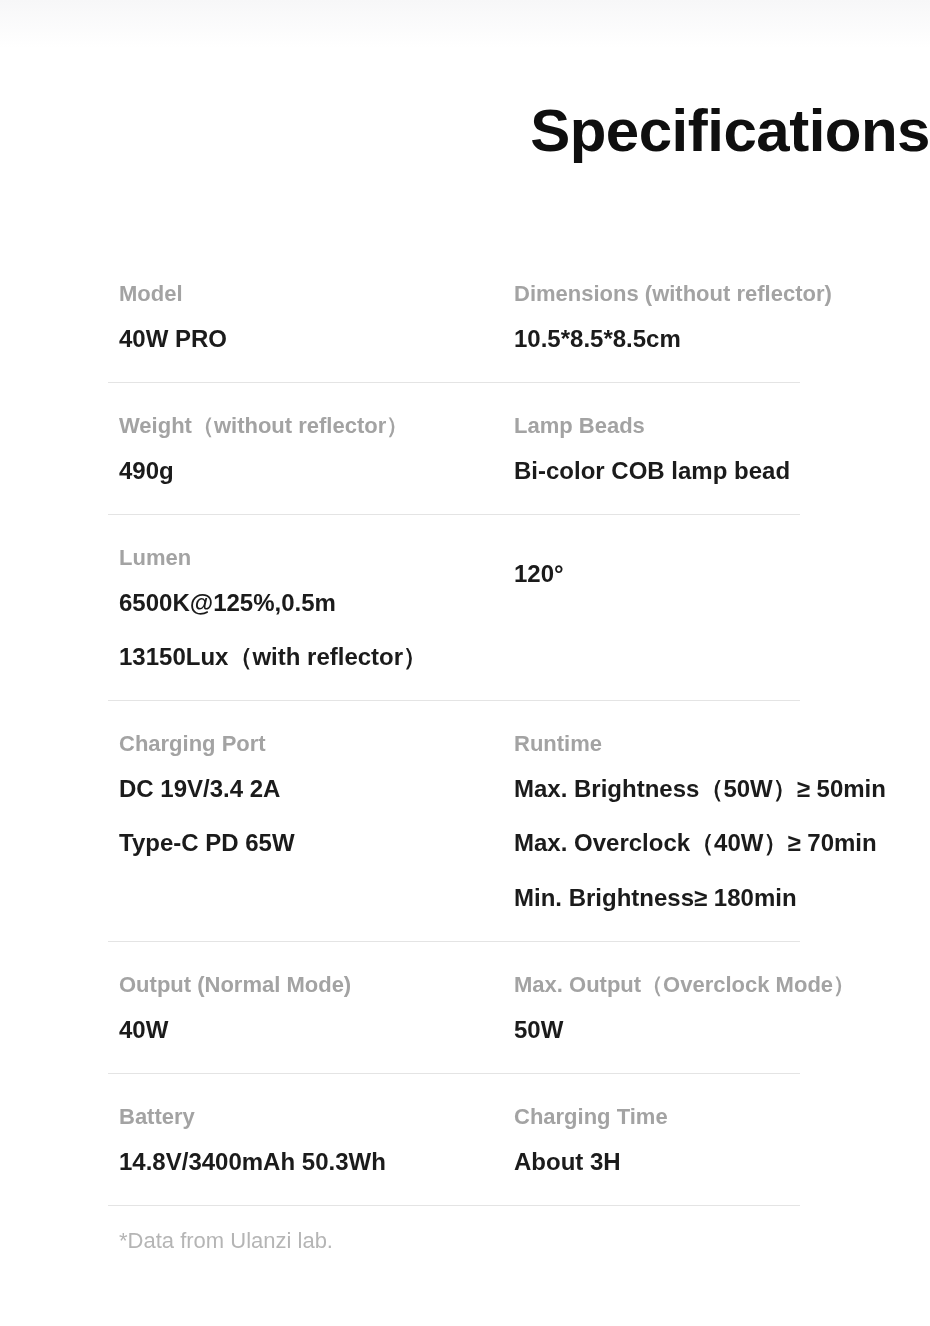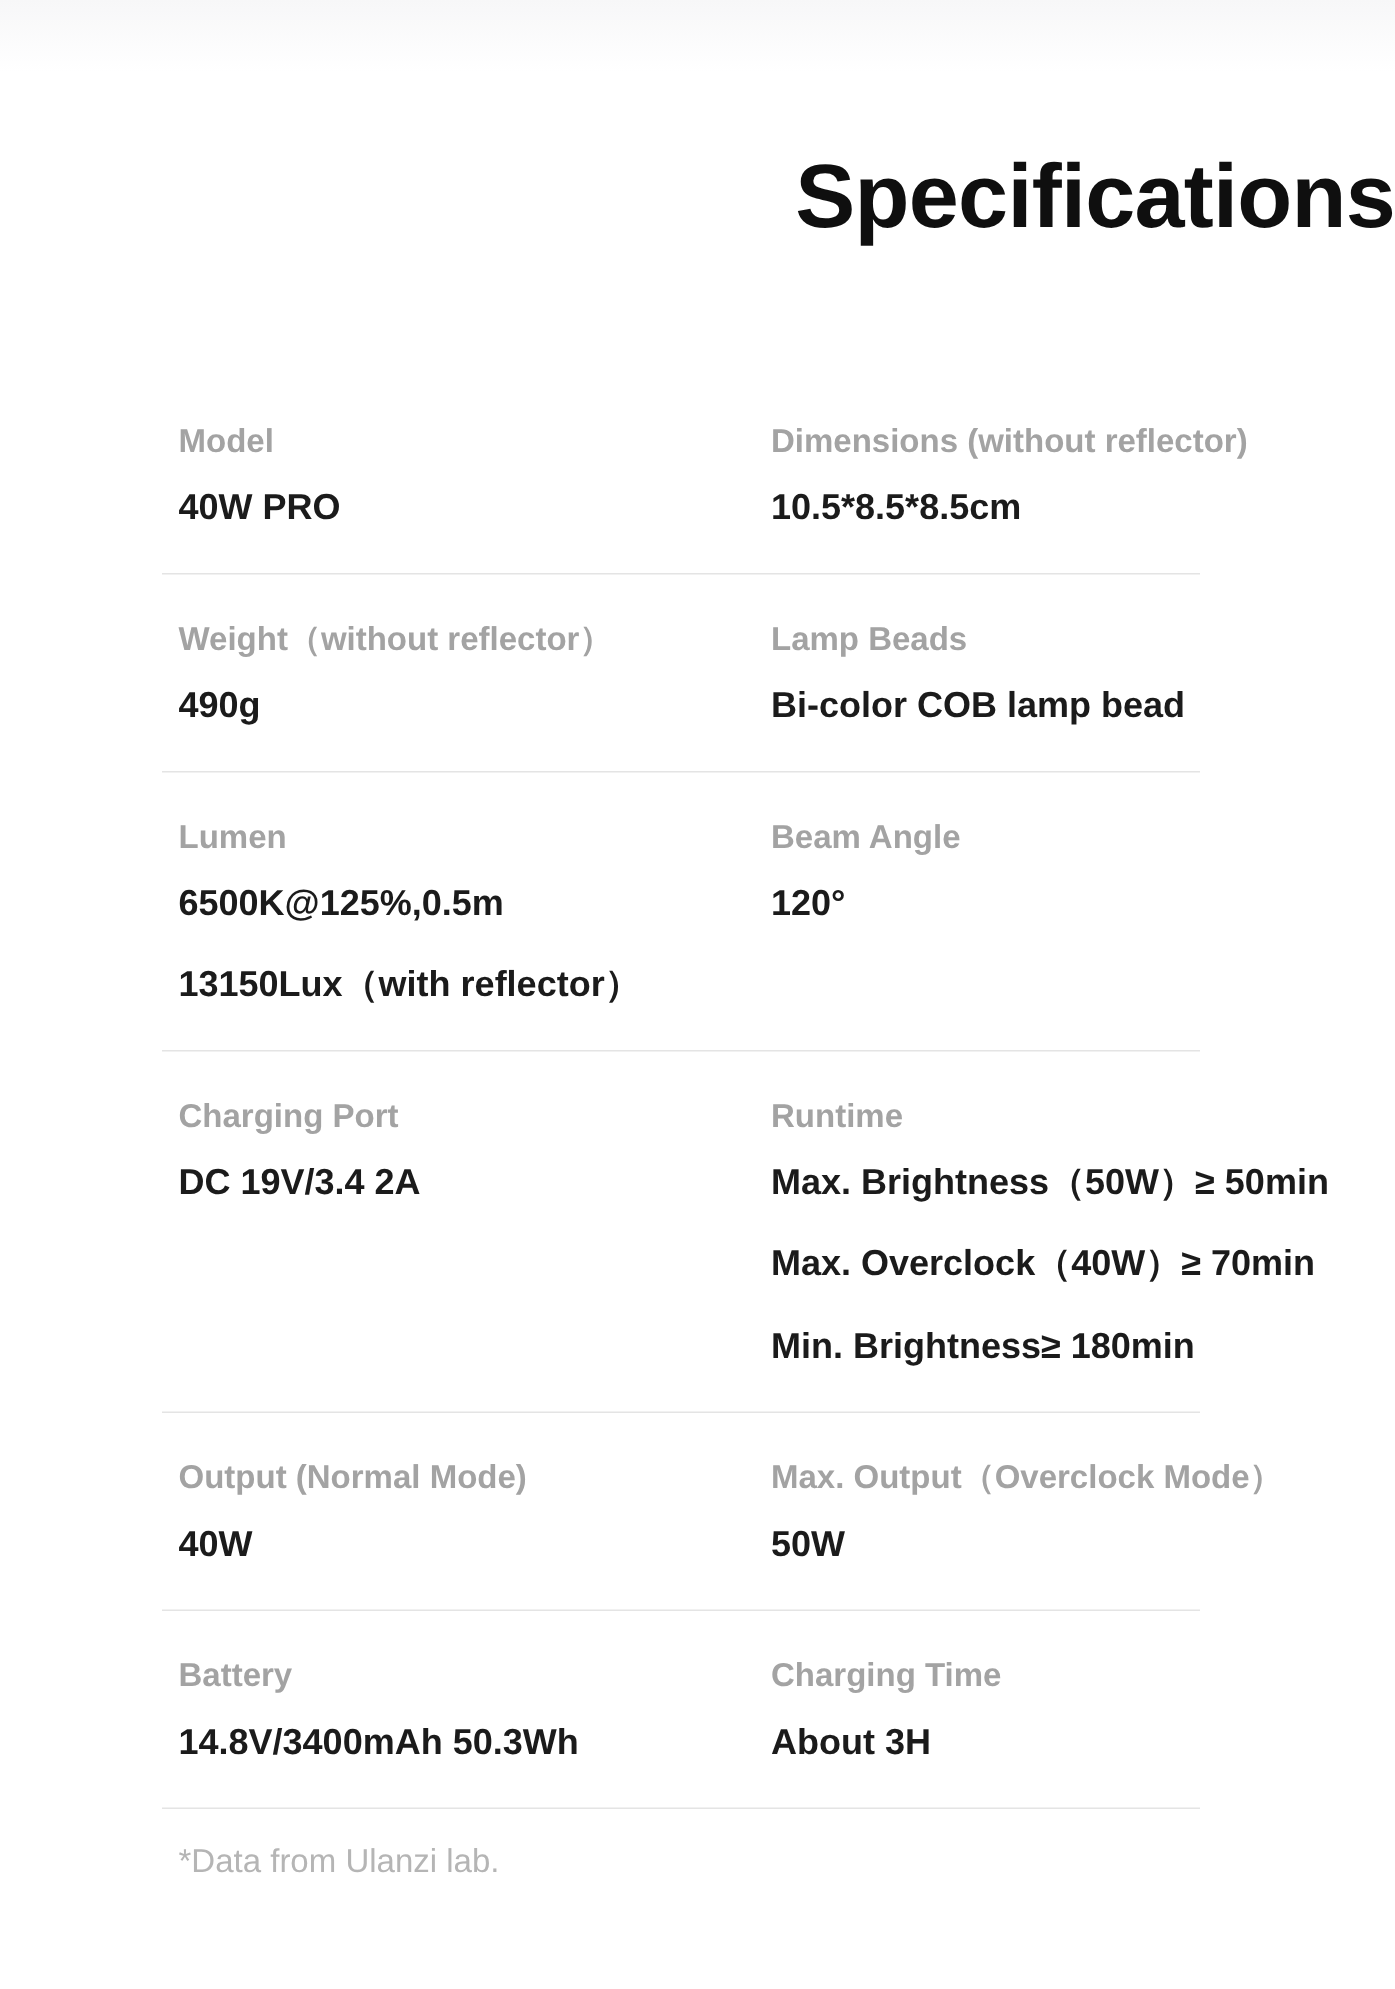--- a/index.html
+++ b/index.html
@@ -98,29 +98,29 @@
   </div>
 
 
   <div class="spec-row">
     <div class="cell left">
       <div class="spec-label">Lumen</div>
       <div class="spec-value">6500K@125%,0.5m</div>
       <div class="spec-value">13150Lux（with reflector）</div>
     </div>
     <div class="cell">
-      <div class="spec-label">Beam Angle</div>
       <div class="spec-value">120°</div>
     </div>
   </div>
 
   <div class="spec-row">
     <div class="cell left">
       <div class="spec-label">Charging Port</div>
       <div class="spec-value">DC 19V/3.4 2A</div>
+      <div class="spec-value">Type-C PD 65W</div>
     </div>
     <div class="cell">
       <div class="spec-label">Runtime</div>
       <div class="spec-value">Max. Brightness（50W）≥ 50min</div>
       <div class="spec-value">Max. Overclock（40W）≥ 70min</div>
       <div class="spec-value">Min. Brightness≥ 180min</div>
     </div>
   </div>
 
   <div class="spec-row">

